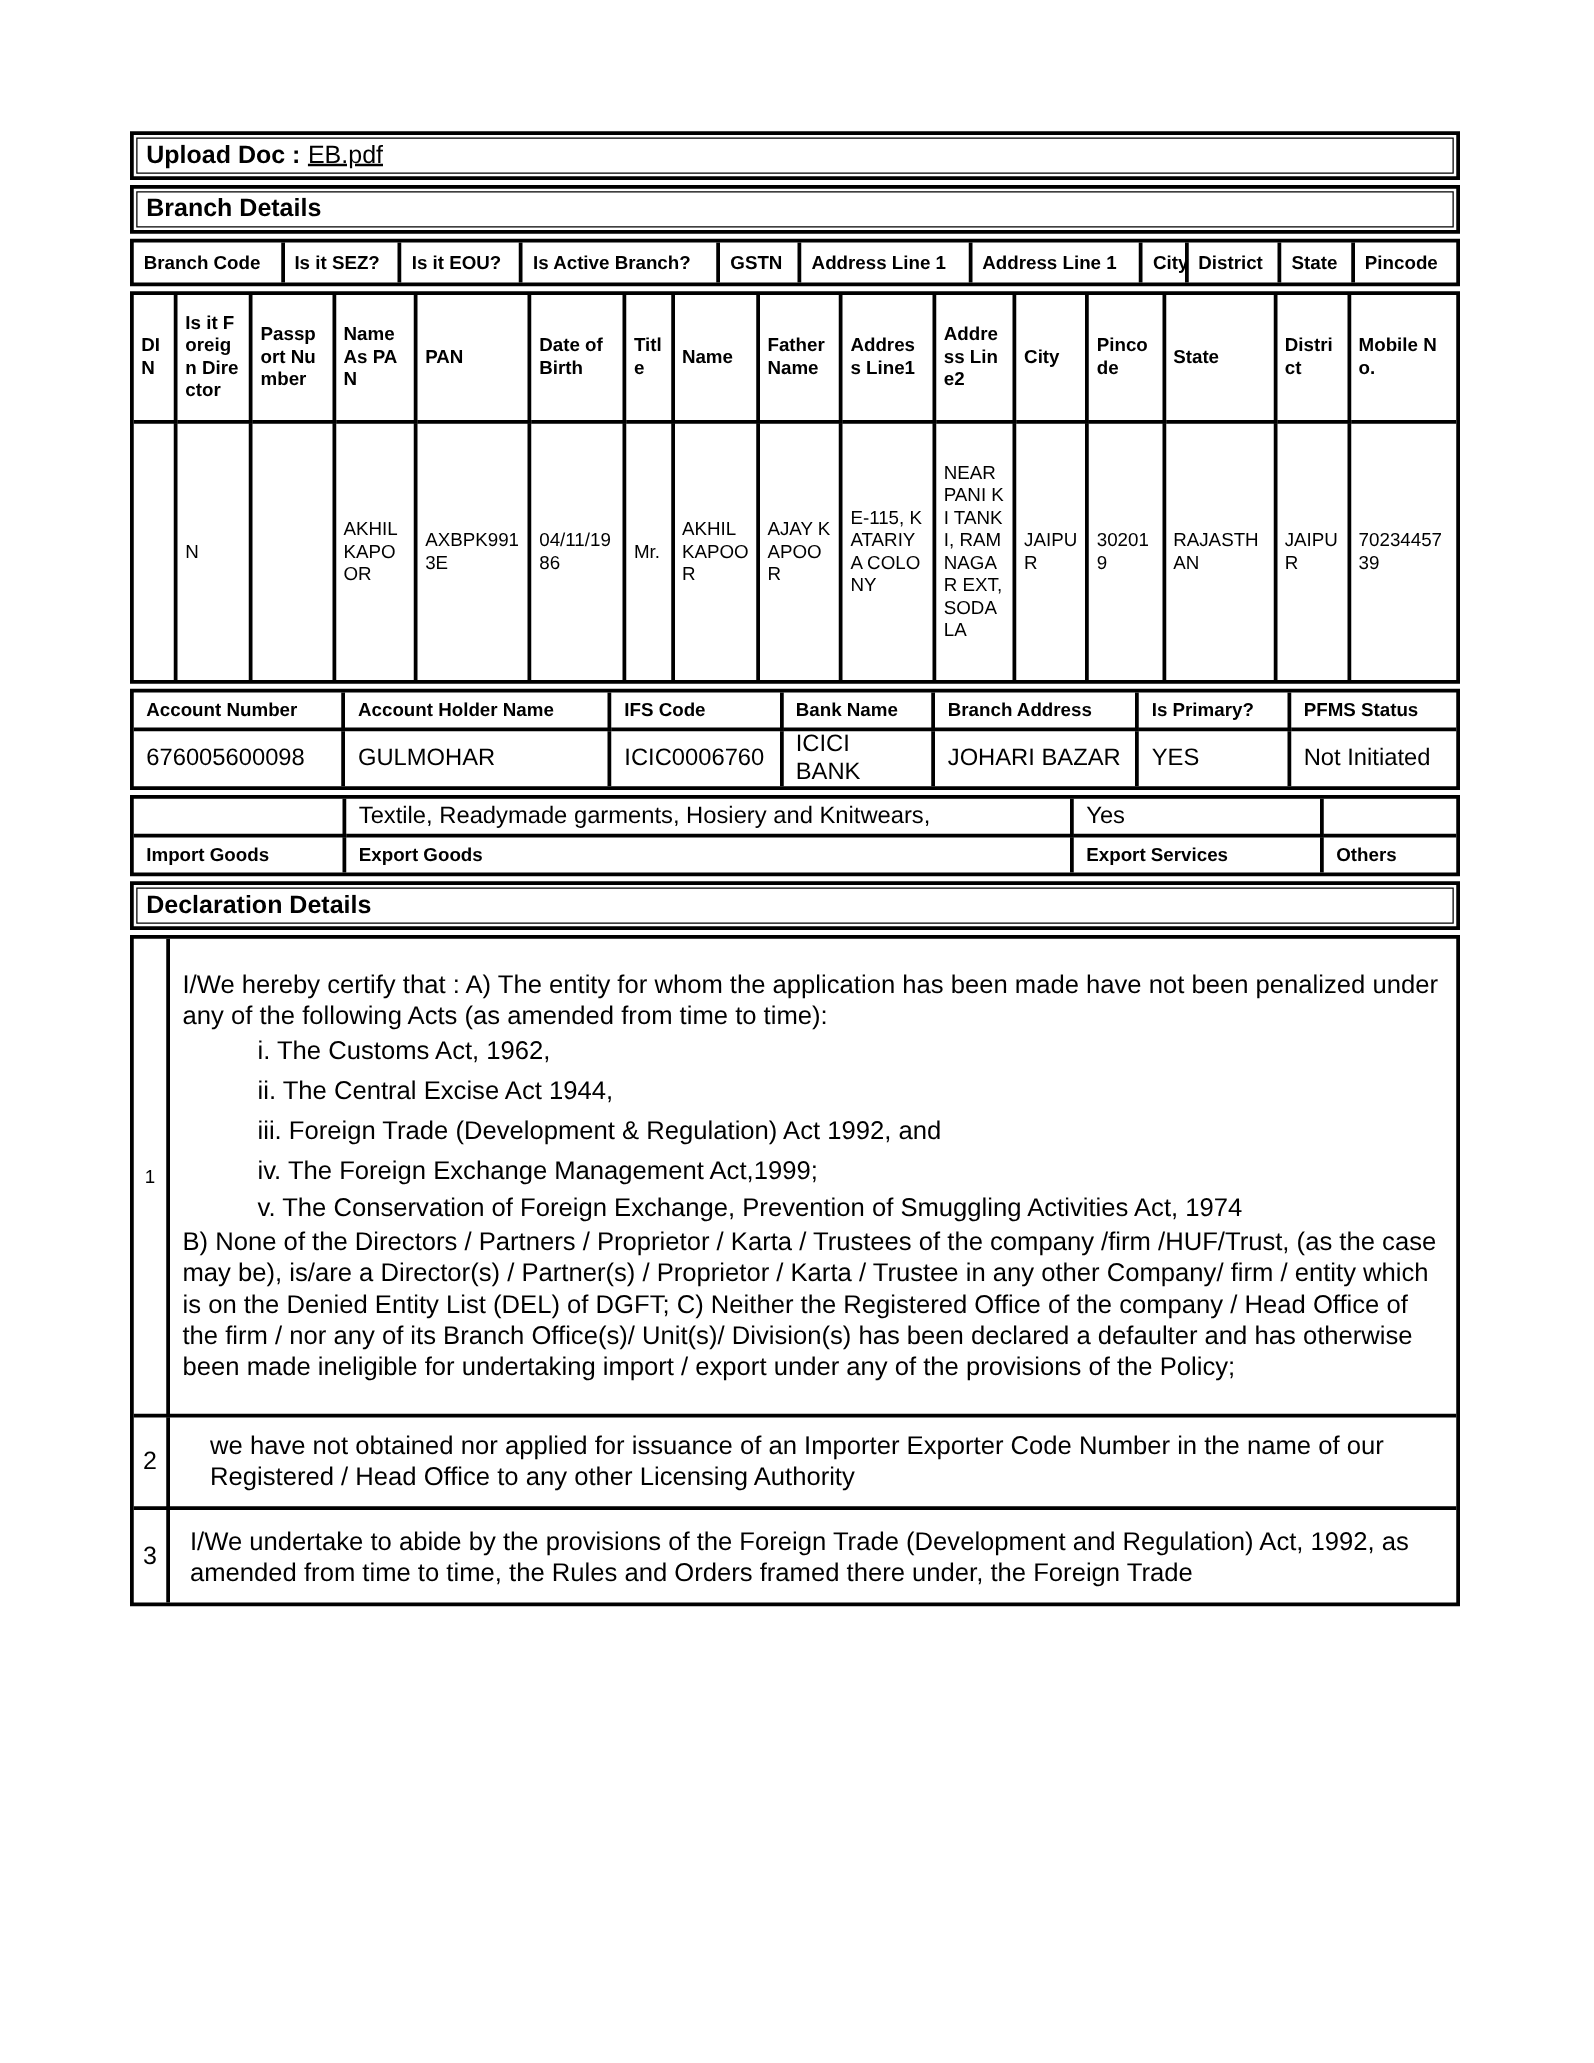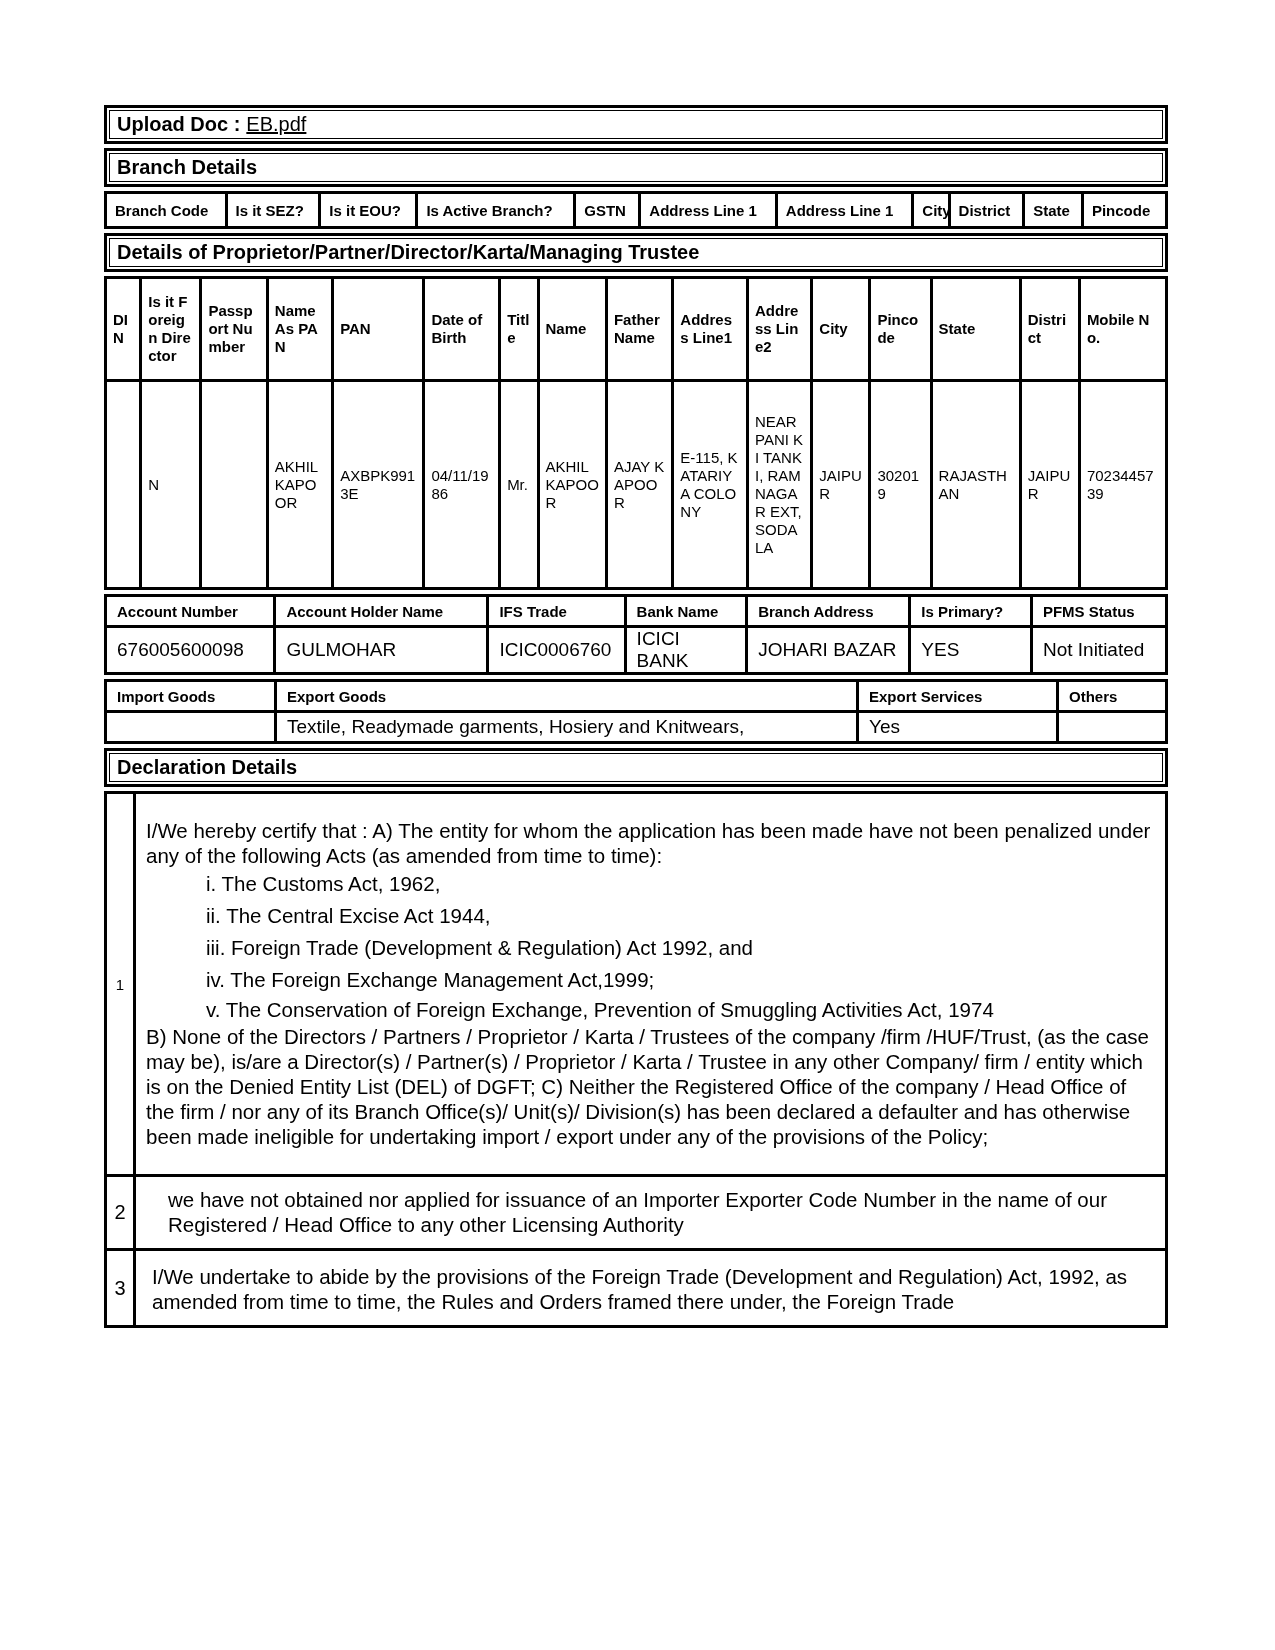--- a/index.html
+++ b/index.html
@@ -66,23 +66,20 @@
       <th>Address Line 1</th>
       <th>Address Line 1</th>
       <th>City</th>
       <th>District</th>
       <th>State</th>
       <th>Pincode</th>
     </tr>
   </tbody>
     </table>
 
-  <div class="sec-title">
-    <span>Details of Proprietor/Partner/Director/Karta/Managing Trustee</span>
-  </div>
   <table class="grid dir">
     <colgroup>
       <col style="width:34px">
         <col style="width:58px">
         <col style="width:64px">
         <col style="width:63px">
         <col style="width:88px">
         <col style="width:73px">
         <col style="width:37px">
         <col style="width:66px">
@@ -142,21 +139,21 @@
         <col style="width:132px">
         <col style="width:117px">
         <col style="width:157px">
         <col style="width:117px">
         <col style="width:127px">
     </colgroup>
     <tbody>
         <tr>
       <th>Account Number</th>
       <th>Account Holder Name</th>
-      <th>IFS Trade</th>
+      <th>IFS Code</th>
       <th>Bank Name</th>
       <th>Branch Address</th>
       <th>Is Primary?</th>
       <th>PFMS Status</th>
     </tr>
     <tr>
       <td>676005600098</td>
       <td>GULMOHAR</td>
       <td>ICIC0006760</td>
       <td>ICICI BANK</td>
@@ -169,30 +166,30 @@
 
   <table class="grid other">
     <colgroup>
       <col style="width:170px">
         <col style="width:582px">
         <col style="width:200px">
         <col style="width:106px">
     </colgroup>
     <tbody>
         <tr>
+      <td></td>
+      <td>Textile, Readymade garments, Hosiery and Knitwears,</td>
+      <td>Yes</td>
+      <td></td>
+    </tr>
+    <tr>
       <th>Import Goods</th>
       <th>Export Goods</th>
       <th>Export Services</th>
       <th>Others</th>
-    </tr>
-    <tr>
-      <td></td>
-      <td>Textile, Readymade garments, Hosiery and Knitwears,</td>
-      <td>Yes</td>
-      <td></td>
     </tr>
   </tbody>
     </table>
 
   <div class="sec-title">
     <span>Declaration Details</span>
   </div>
   <table class="decl">
     <tbody>
         <tr class="first-row">

